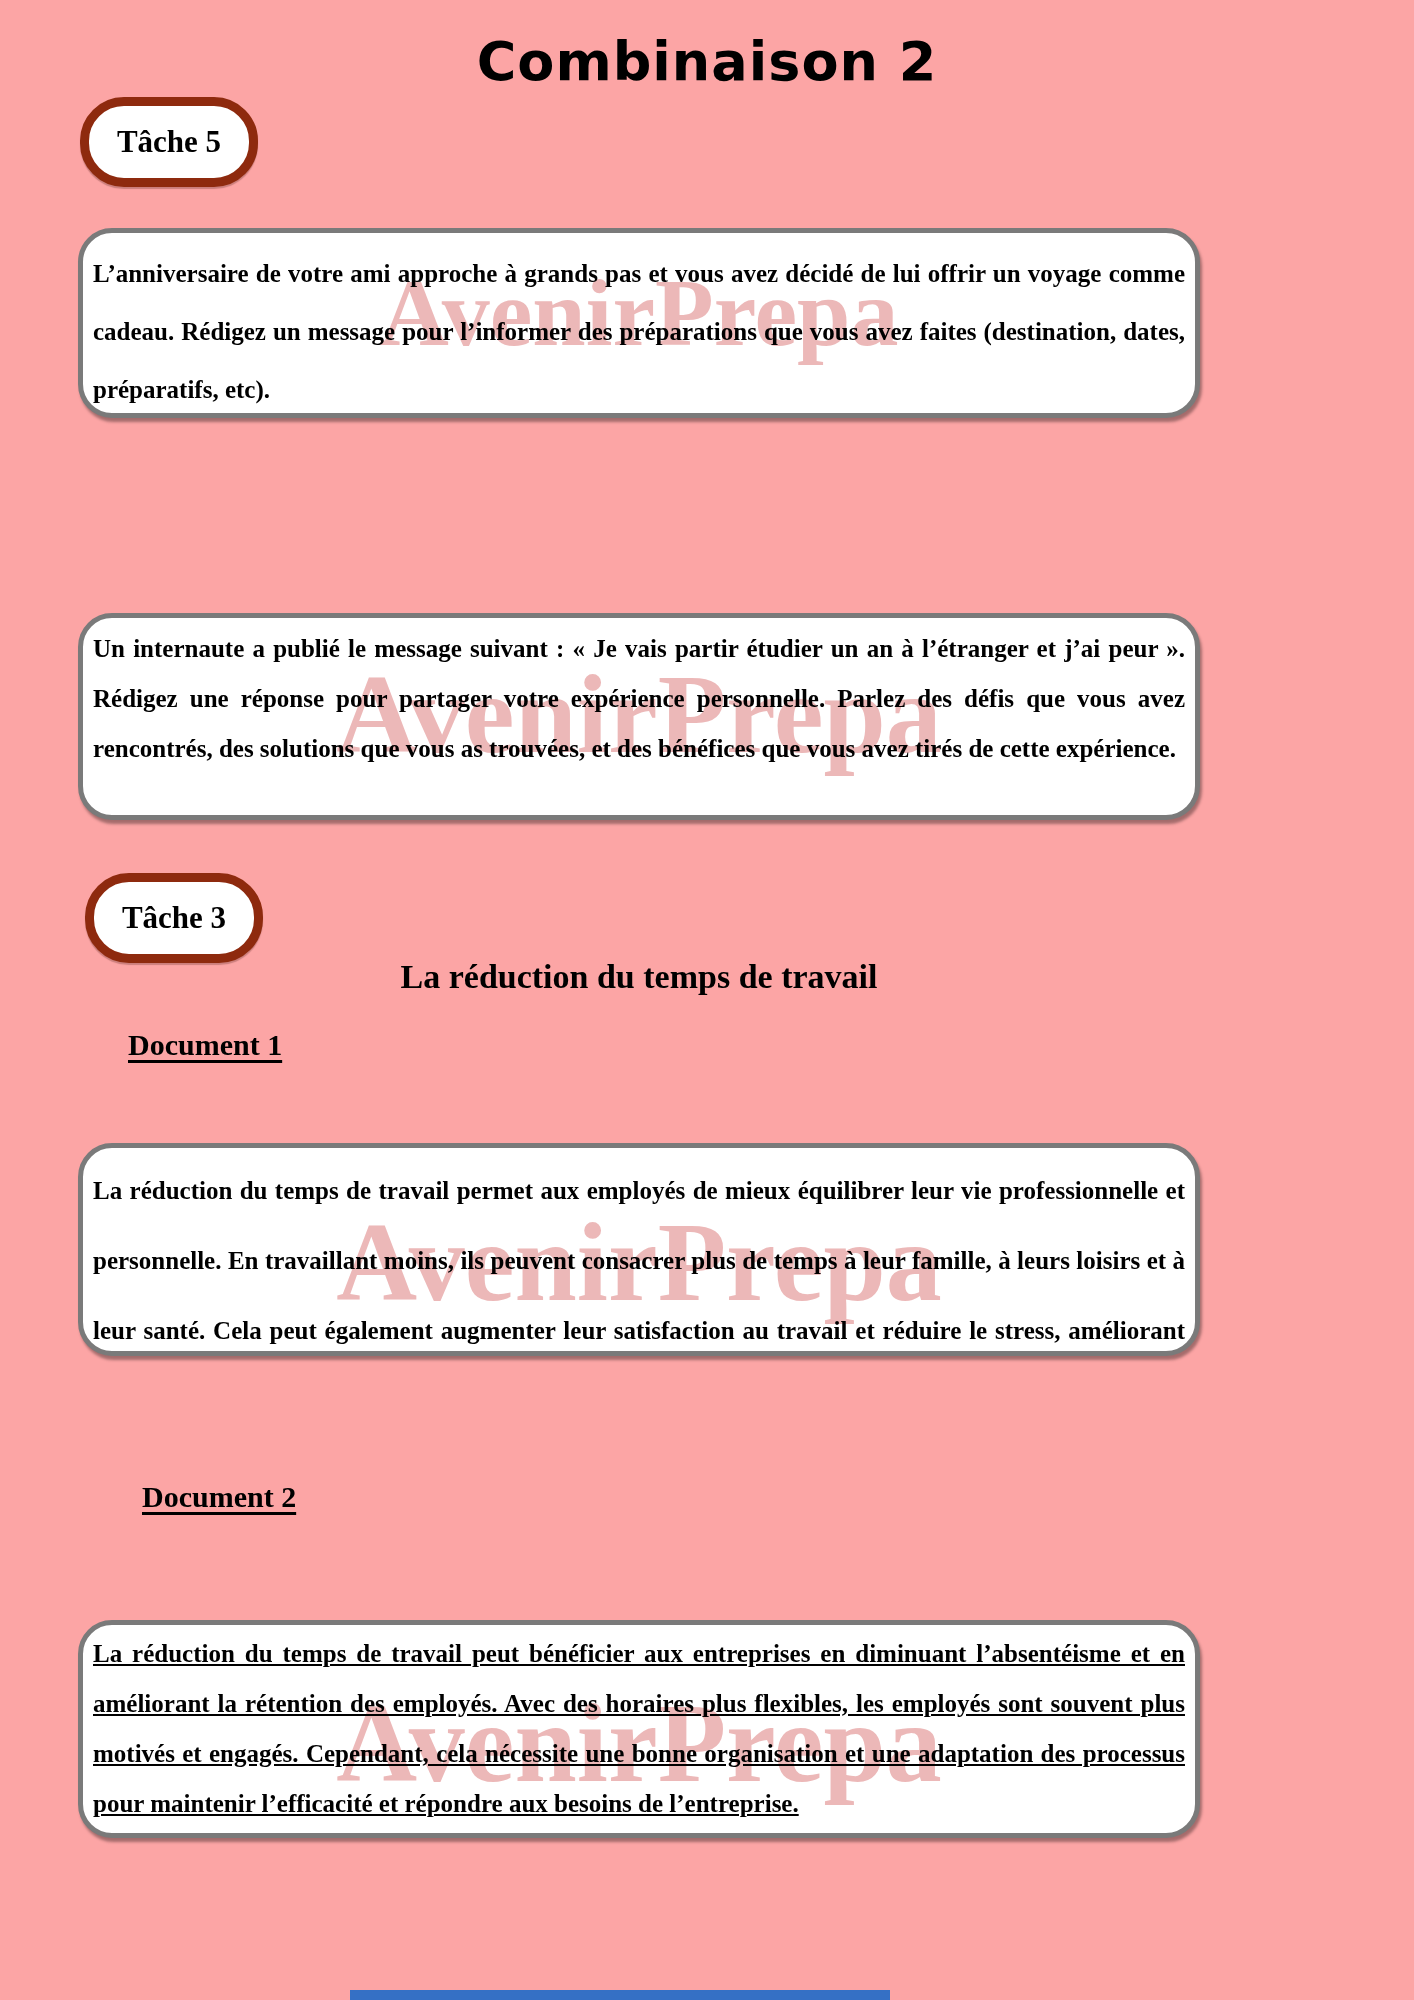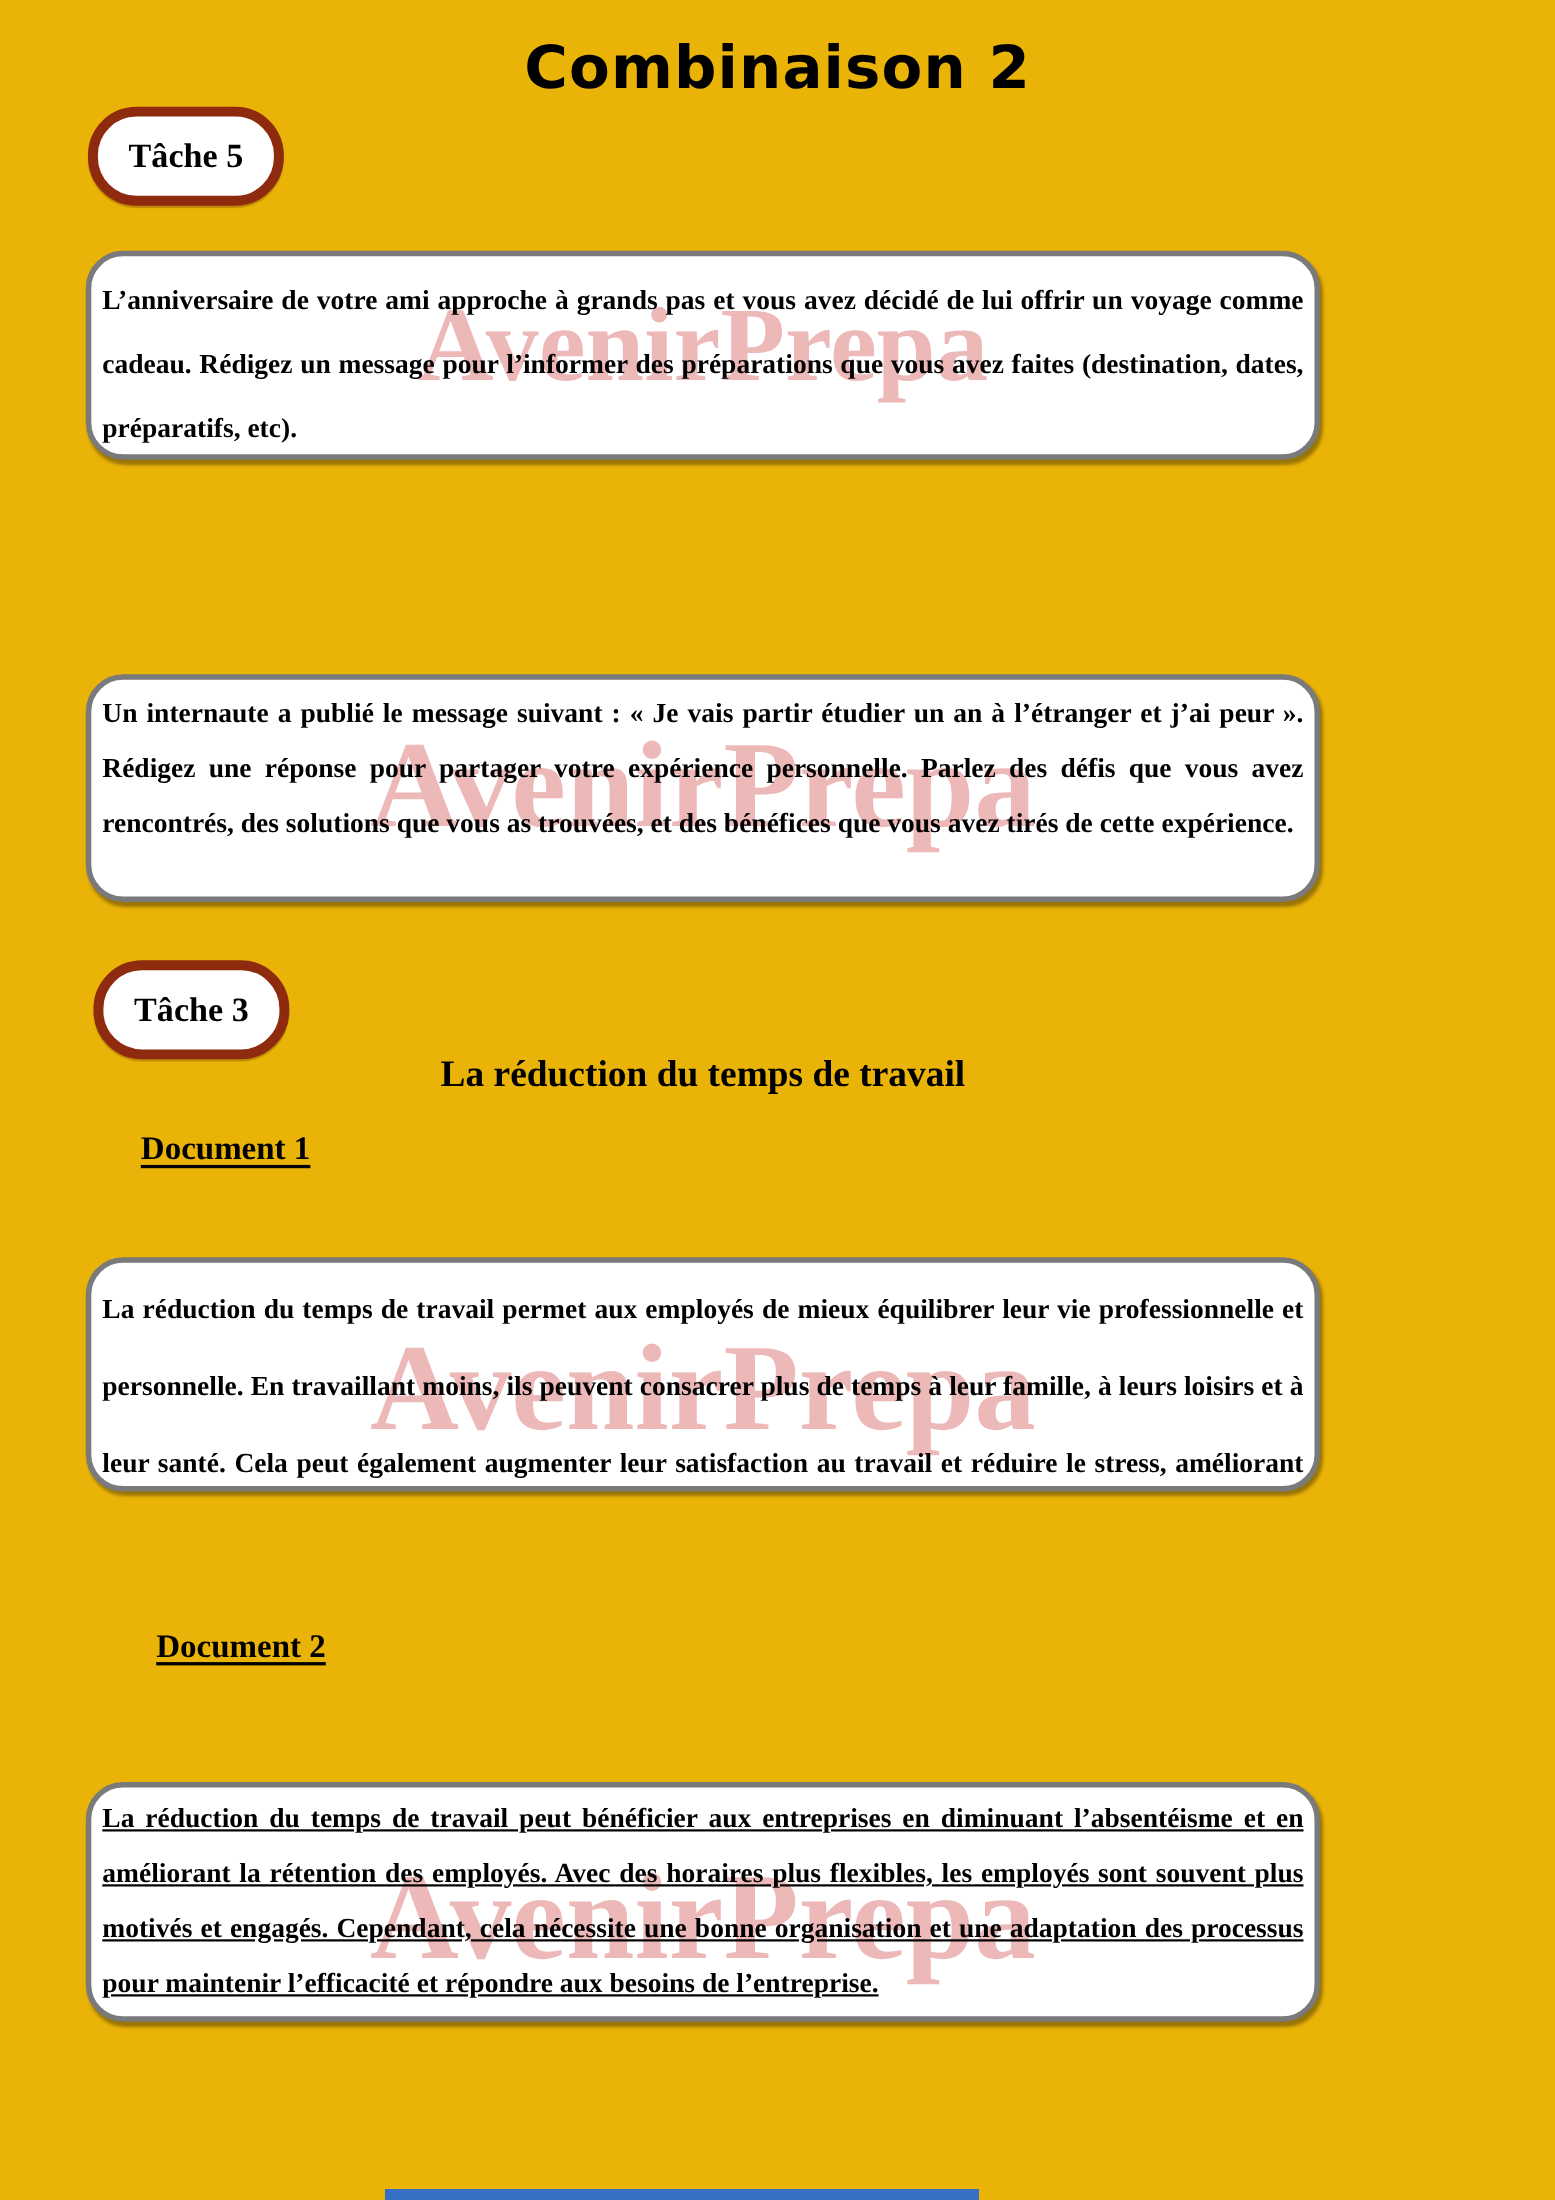--- a/index.html
+++ b/index.html
@@ -1,19 +1,19 @@
 <!DOCTYPE html>
 <html><head>
 <meta charset="utf-8">
 <style>
   html,body{margin:0;padding:0;background:#ffffff;}
   .page{
     position:relative;
     width:1414px;height:2000px;
-    background:#eab308;
+    background:#fca5a5;
     overflow:hidden;
     font-family:"Liberation Serif", serif;
   }
   .main-title{
     position:absolute;top:30px;left:0;width:1414px;margin:0;
     text-align:center;
     font-family:"DejaVu Sans", sans-serif;
     font-size:54px;font-weight:800;letter-spacing:1px;color:#000;
   }
   .badge{

